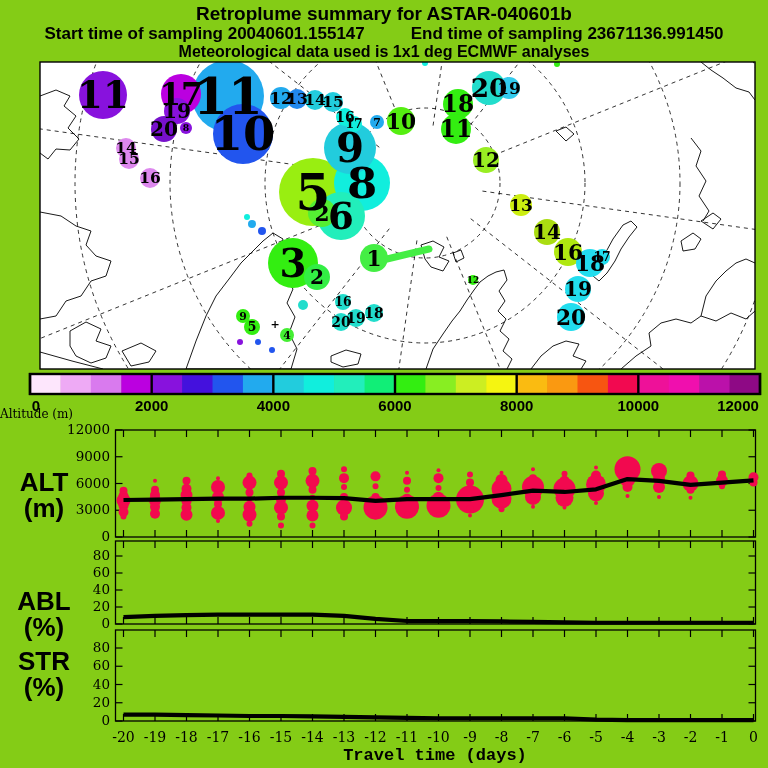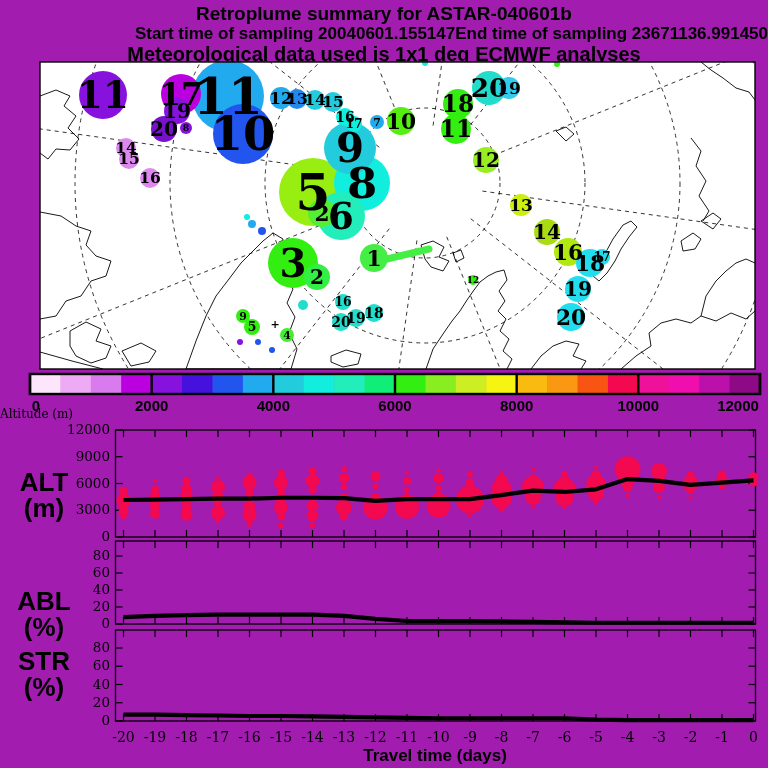--- a/index.html
+++ b/index.html
@@ -1,28 +1,28 @@
 <!DOCTYPE html>
 <html><head>
 <meta charset="utf-8">
 <style>
   html,body{margin:0;padding:0;background:#ffffff;}
-  #page{position:relative;width:768px;height:768px;background:#a21caf;overflow:hidden;
+  #page{position:relative;width:768px;height:768px;background:#84cc16;overflow:hidden;
         font-family:"Liberation Sans",sans-serif;}
   .hdr{position:absolute;left:0;width:768px;text-align:center;font-weight:bold;color:#000;}
   #hdr1{top:3px;font-size:19px;}
-  #hdr2{top:24px;font-size:17px;display:flex;justify-content:flex-end;}
-  #hdr3{top:43px;font-size:20px;}
+  #hdr2{top:24px;font-size:17px;display:flex;justify-content:center;gap:46px;}
+  #hdr3{top:43px;font-size:16px;}
   svg{position:absolute;left:0;top:0;}
   .ptitle{position:absolute;width:80px;text-align:center;font-weight:bold;color:#000;
           font-size:26px;line-height:26px;}
   .cbtitle{position:absolute;left:0;width:768px;top:407px;text-align:left;
            font-family:"DejaVu Serif",serif;font-size:12px;color:#000;}
   .xtitle{position:absolute;left:115px;width:640px;top:746px;text-align:center;
-          font-weight:bold;font-size:17px;color:#000;}
+          font-weight:bold;font-size:17px;color:#000;font-family:Liberation Mono, monospace;}
 </style>
 </head>
 <body>
 
 <div id="page">
   <div id="hdr1" class="hdr">Retroplume summary for ASTAR-040601b</div>
   <div id="hdr2" class="hdr">
     <span>Start time of sampling 20040601.155147</span>
     <span>End time of sampling 23671136.991450</span>
   </div>

